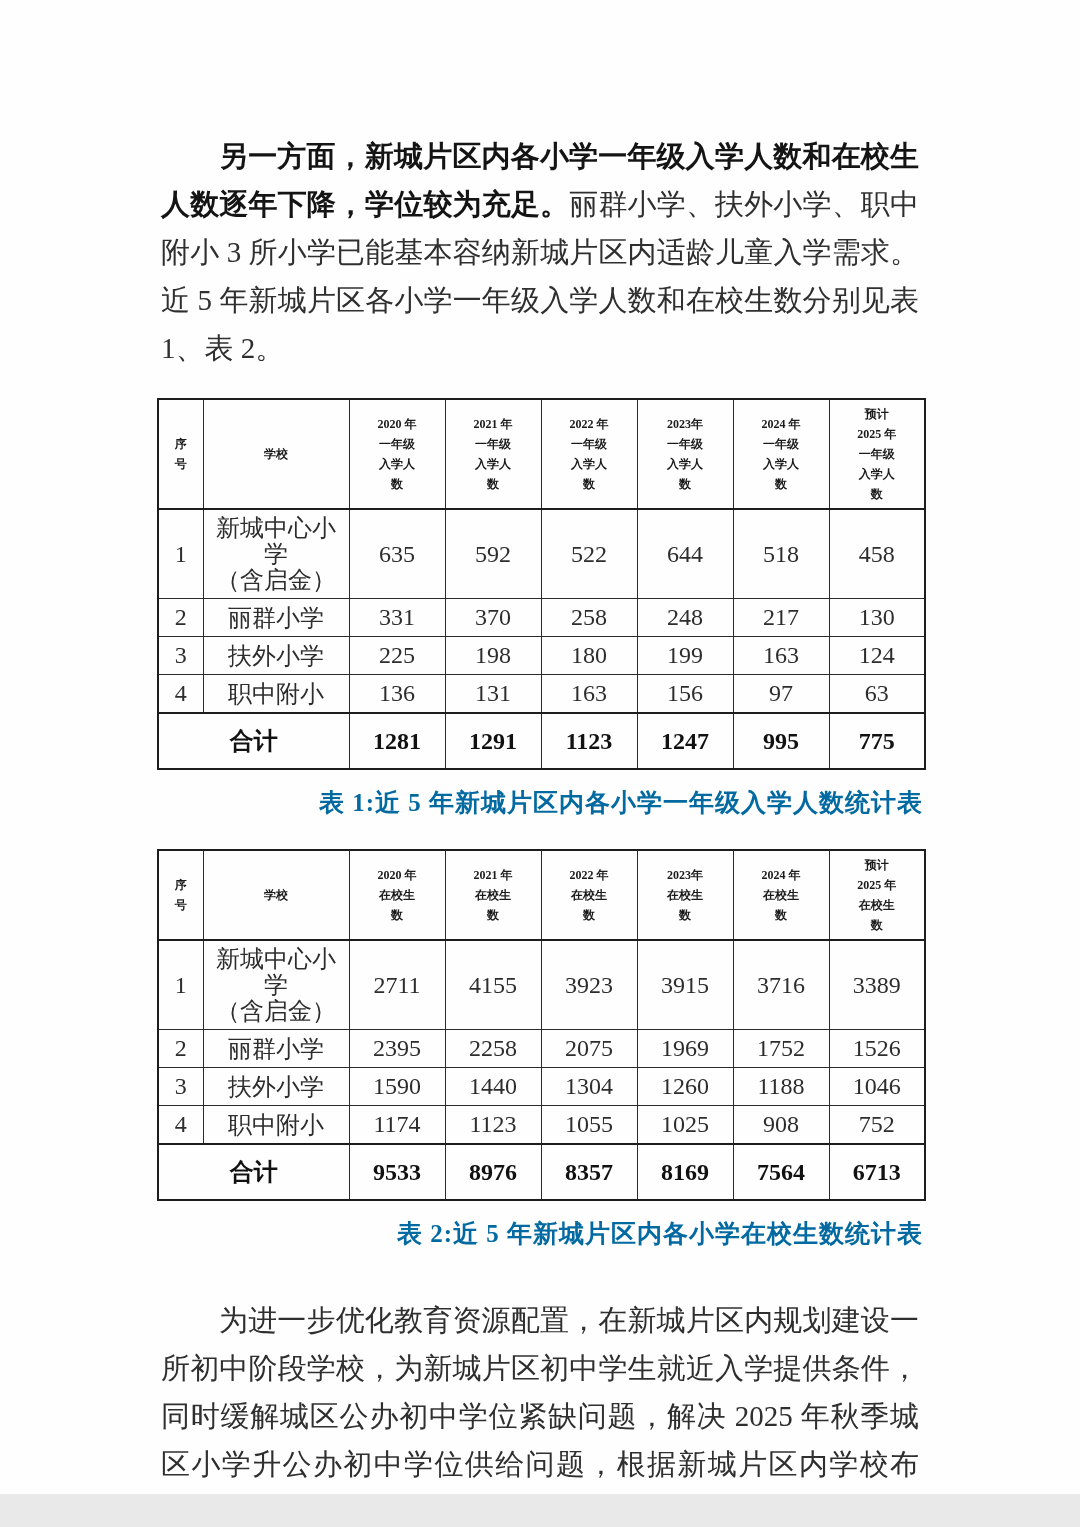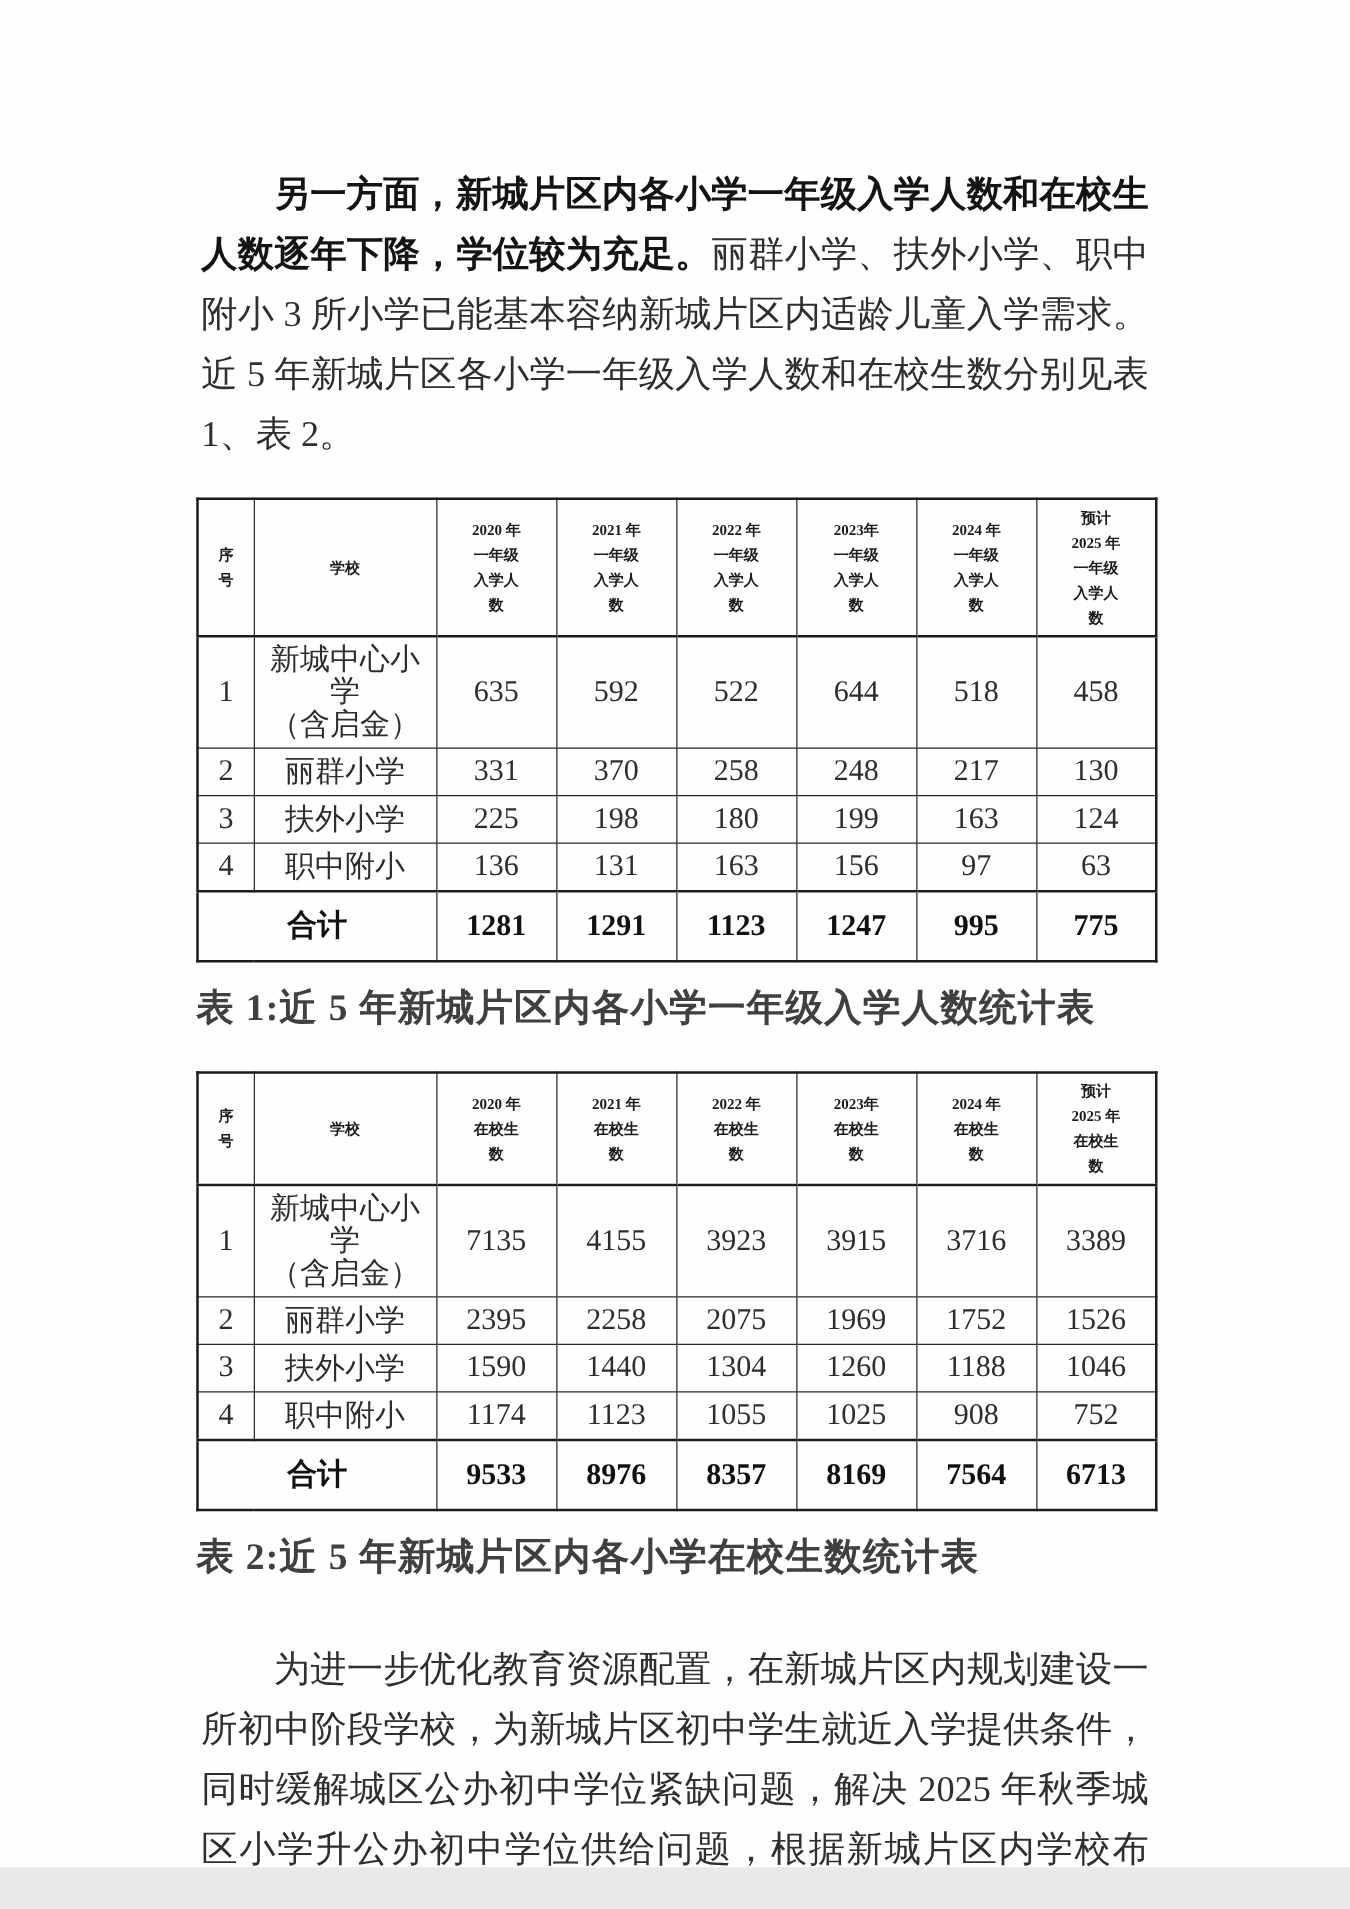--- a/index.html
+++ b/index.html
@@ -74,24 +74,24 @@
   }
   .doc-table tr.total-row td {
     border-top: 2px solid #1d1d1d;
     font-weight: bold;
     color: #111111;
     height: 44px;
     text-align: center;
   }
   .caption {
     margin-top: 16px;
-    text-align: left;
-    font-size: 30px;
-    font-weight: bold;
-    color: #404040;
+    text-align: right;
+    font-size: 25px;
+    font-weight: bold;
+    color: #0369a1;
     letter-spacing: 1px;
   }
   .second-table {
     margin-top: 30px;
   }
   col.c-no     { width: 45px; }
   col.c-school { width: 146px; }
   col.c-year   { width: 96px; }
 </style>
 </head>
@@ -231,21 +231,21 @@
 数</th>
         <th>预计
 2025 年
 在校生
 数</th>
       </tr>
       <tr class="body-row first-row">
         <td>1</td>
         <td class="school">新城中心小学
 （含启金）</td>
-        <td>7135</td>
+        <td>2711</td>
         <td>4155</td>
         <td>3923</td>
         <td>3915</td>
         <td>3716</td>
         <td>3389</td>
       </tr>
       <tr class="body-row">
         <td>2</td>
         <td class="school">丽群小学</td>
         <td>2395</td>

